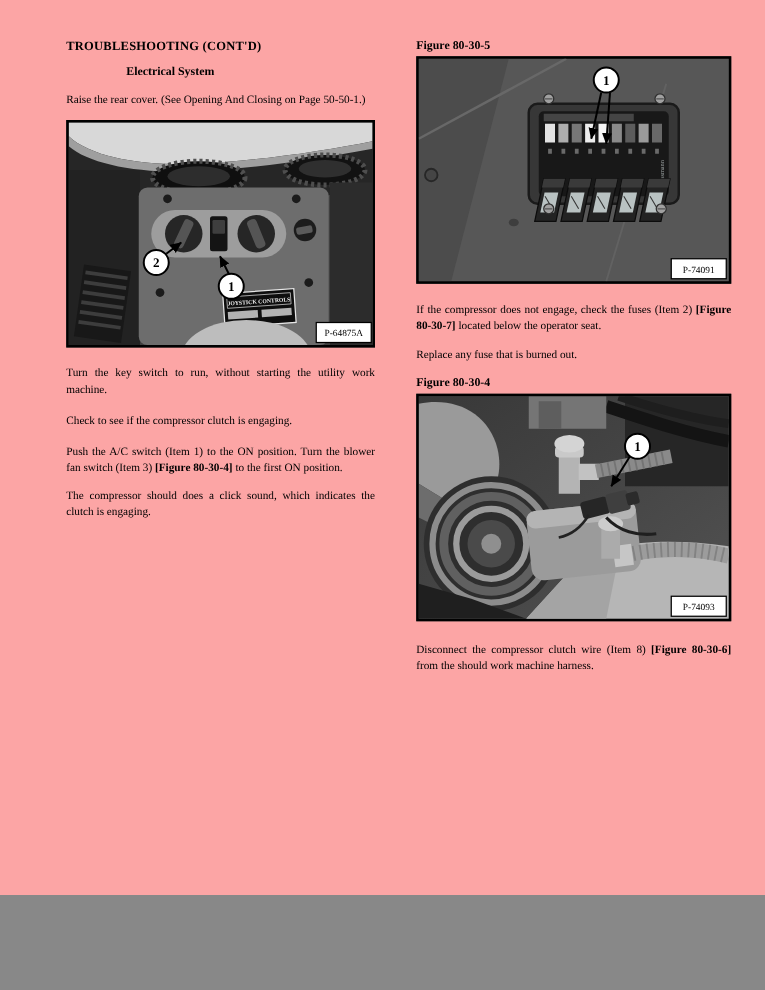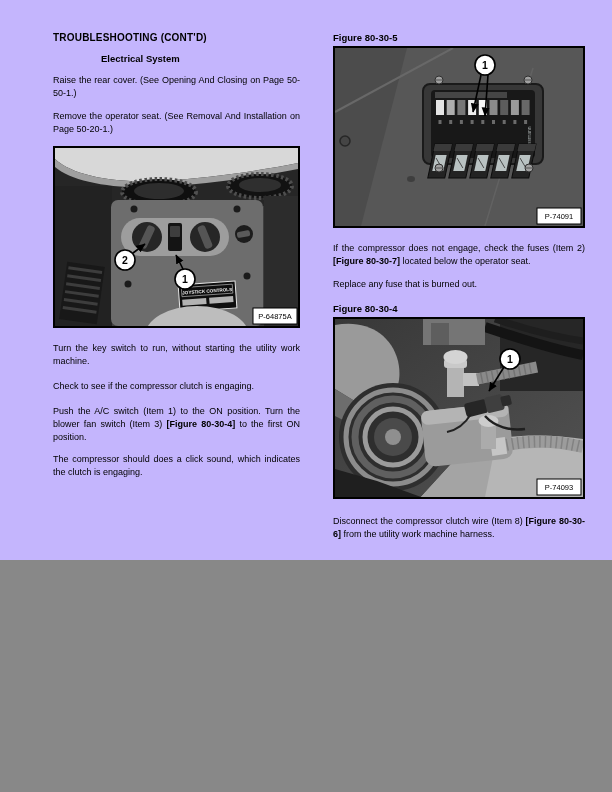--- a/index.html
+++ b/index.html
@@ -1,22 +1,22 @@
 <!DOCTYPE html>
 <html><head>
 <meta charset="utf-8">
 <style>
   * { box-sizing: border-box; margin: 0; padding: 0; }
   html,body { background:#888; }
   #page {
     position: relative;
-    width: 612px; height: 560px;
-    background: #c4b5fd;
+    width: 612px; height: 716px;
+    background: #fca5a5;
     margin: 0 auto;
-    font-family: Liberation Sans, sans-serif;
+    font-family: Liberation Serif, serif;
     color: #000;
     overflow: hidden;
   }
   .col { position: absolute; top: 32px; }
   #col-left  { left: 53px;  width: 247px; }
   #col-right { left: 333px; width: 252px; }
   .h1 { font-size: 10px;  font-weight: bold; letter-spacing: .2px; }
   .h2 { font-size: 9.5px; font-weight: bold; padding-left: 48px; }
   .cap { font-size: 9.5px; font-weight: bold; }
   .para { font-size: 9px; line-height: 13px; text-align: justify; }
@@ -37,21 +37,20 @@
 </style>
 </head>
 <body>
 
 <div id="page">
 
   <div id="col-left" class="col">
     <div class="h1 mb10">TROUBLESHOOTING (CONT'D)</div>
     <div class="h2 mb10">Electrical System</div>
     <p class="para mb10">Raise the rear cover. (See Opening And Closing on Page 50-50-1.)</p>
-    <p class="para mb10">Remove the operator seat. (See Removal And Installation on Page 50-20-1.)</p>
 
     <div class="figframe mb14" style="width:247px;height:182px;">
       <svg viewBox="0 0 243 178" width="243" height="178">
         <defs>
           <marker id="ah4" markerWidth="10" markerHeight="9" refX="8.5" refY="4" orient="auto" markerUnits="userSpaceOnUse">
             <path d="M0,0 L9,4 L0,8 Z" fill="#000"></path>
           </marker>
         </defs>
         <g>
           <rect width="243" height="178" fill="#3f3f3f"></rect>
@@ -277,19 +276,19 @@
           <circle cx="175" cy="40" r="10" fill="#fff" stroke="#000" stroke-width="1.6"></circle>
           <text x="175" y="43.8" font-size="10.5" font-weight="bold" text-anchor="middle">1</text>
         </g>
         <g>
           <rect x="202" y="160" width="44" height="16" fill="#fff" stroke="#000" stroke-width="1"></rect>
           <text x="224" y="171" font-size="7.5" text-anchor="middle">P-74093</text>
         </g>
       </svg>
     </div>
 
-    <p class="para"><span>Disconnect the compressor clutch wire (Item 8) </span><b>[Figure 80-30-6]</b><span> from the utility work machine harness.</span></p>
+    <p class="para"><span>Disconnect the compressor clutch wire (Item 8) </span><b>[Figure 80-30-6]</b><span> from the should work machine harness.</span></p>
   </div>
 
   <div id="footer-page">80-30-7</div>
   <div id="footer-manual">7800 Service Manual</div>
 
 </div>
 
 </body></html>

